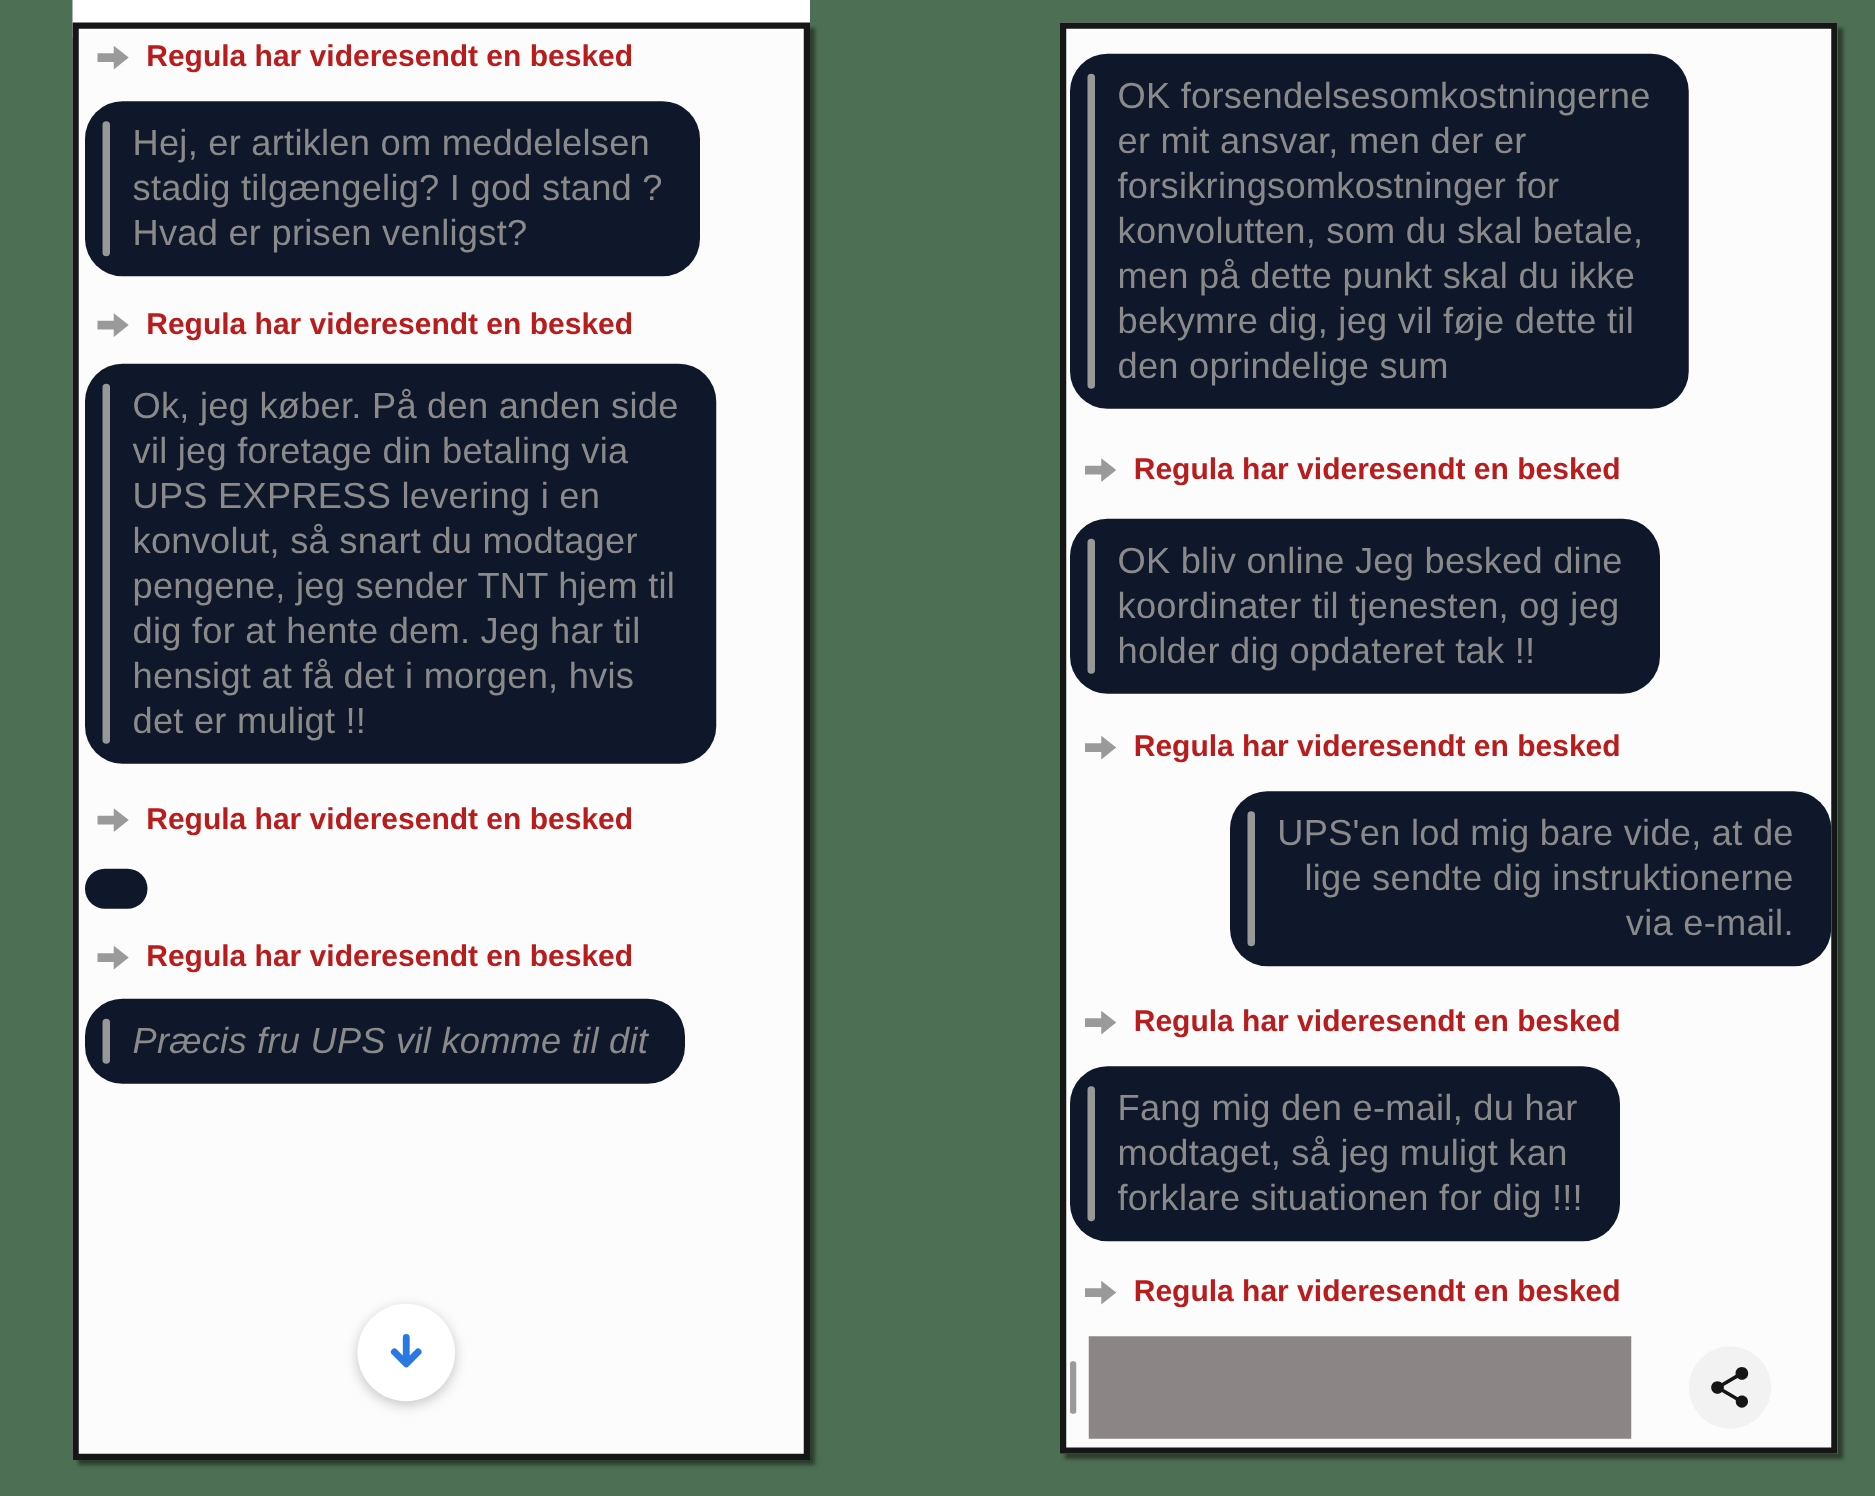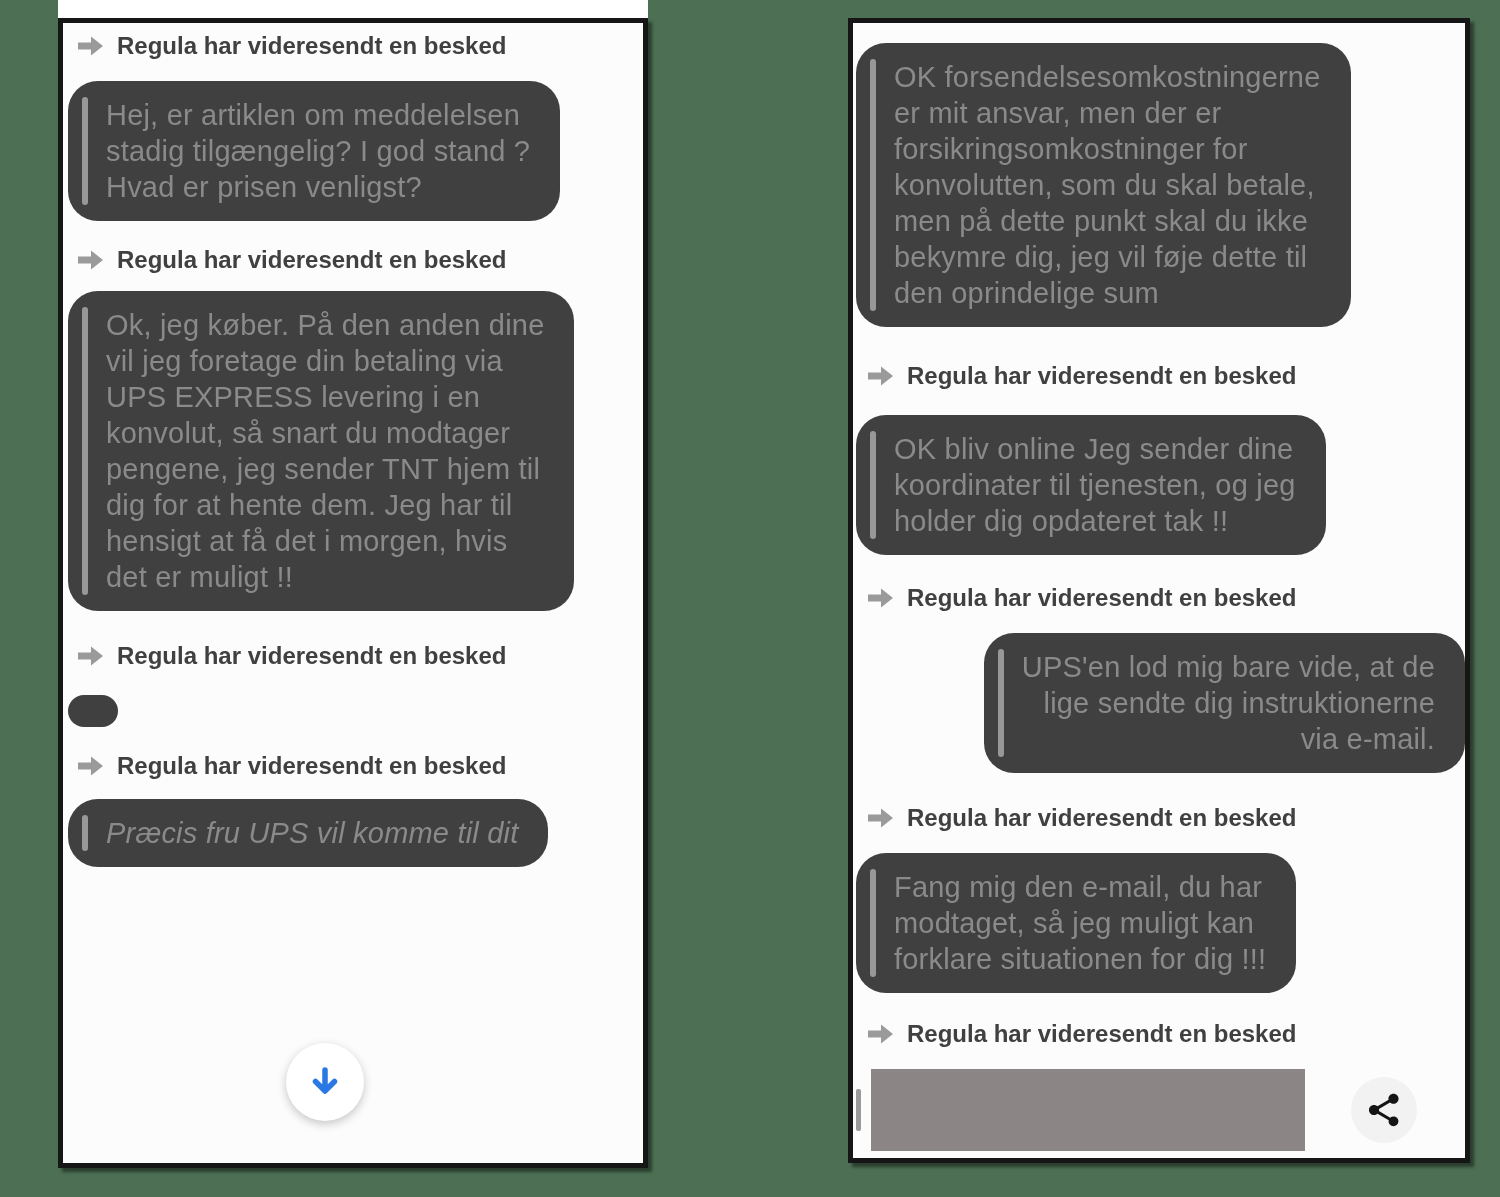--- a/index.html
+++ b/index.html
@@ -14,28 +14,28 @@
   .frame{
     position:absolute;background:#fcfcfc;border:5px solid #161616;
     box-sizing:border-box;overflow:hidden;
     box-shadow:4px 4px 3px rgba(0,0,0,0.45);
   }
   .frame-left{left:58px;top:18px;width:590px;height:1150px;}
   .frame-right{left:848px;top:18px;width:622px;height:1145px;}
 
   .fwd-row{
     display:flex;align-items:center;gap:13px;
-    margin-left:14px;color:#404040;font-size:24px;font-weight:bold;
+    margin-left:14px;color:#b91c1c;font-size:24px;font-weight:bold;
     height:30px;
   }
   .fwd-icon{flex:0 0 auto;display:block;}
 
   .row{display:block;}
   .bubble{
-    display:inline-flex;background:#404040;border-radius:30px;
+    display:inline-flex;background:#0f172a;border-radius:30px;
     padding:16px 30px 16px 14px;gap:18px;
   }
   .frame-left .bubble{margin-left:5px;}
   .frame-right .bubble{margin-left:3px;}
   .qbar{flex:0 0 auto;width:6px;background:#989898;border-radius:3px;}
   .btxt{
     font-size:29px;line-height:36px;color:#8a8a8a;
     white-space:pre-line;letter-spacing:0.2px;
   }
 
@@ -105,21 +105,21 @@
 
   <div class="fwd-row l-fwd2">
     <svg class="fwd-icon" width="27" height="22" viewBox="0 0 27 22">
       <path d="M1 7.5 h13 v-6 L26 11 14 20.5 v-6 H1 z" fill="#9a9a9a"></path>
     </svg>
     <span>Regula har videresendt en besked</span>
   </div>
 
   <div class="row l-b2"><div class="bubble">
     <div class="qbar"></div>
-    <div class="btxt">Ok, jeg køber. På den anden dine
+    <div class="btxt">Ok, jeg køber. På den anden side
 vil jeg foretage din betaling via
 UPS EXPRESS levering i en
 konvolut, så snart du modtager
 pengene, jeg sender TNT hjem til
 dig for at hente dem. Jeg har til
 hensigt at få det i morgen, hvis
 det er muligt !!</div>
   </div></div>
 
   <div class="fwd-row l-fwd3">
@@ -168,21 +168,21 @@
 
   <div class="fwd-row r-fwd1">
     <svg class="fwd-icon" width="27" height="22" viewBox="0 0 27 22">
       <path d="M1 7.5 h13 v-6 L26 11 14 20.5 v-6 H1 z" fill="#9a9a9a"></path>
     </svg>
     <span>Regula har videresendt en besked</span>
   </div>
 
   <div class="row r-b2"><div class="bubble">
     <div class="qbar"></div>
-    <div class="btxt">OK bliv online Jeg sender dine
+    <div class="btxt">OK bliv online Jeg besked dine
 koordinater til tjenesten, og jeg
 holder dig opdateret tak !!</div>
   </div></div>
 
   <div class="fwd-row r-fwd2">
     <svg class="fwd-icon" width="27" height="22" viewBox="0 0 27 22">
       <path d="M1 7.5 h13 v-6 L26 11 14 20.5 v-6 H1 z" fill="#9a9a9a"></path>
     </svg>
     <span>Regula har videresendt en besked</span>
   </div>

